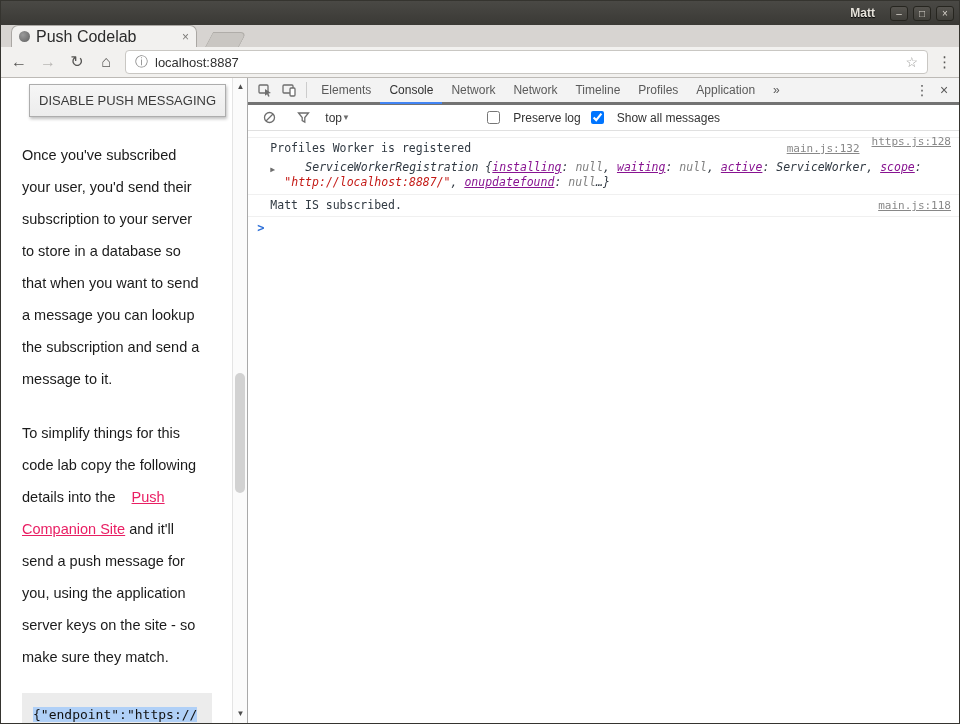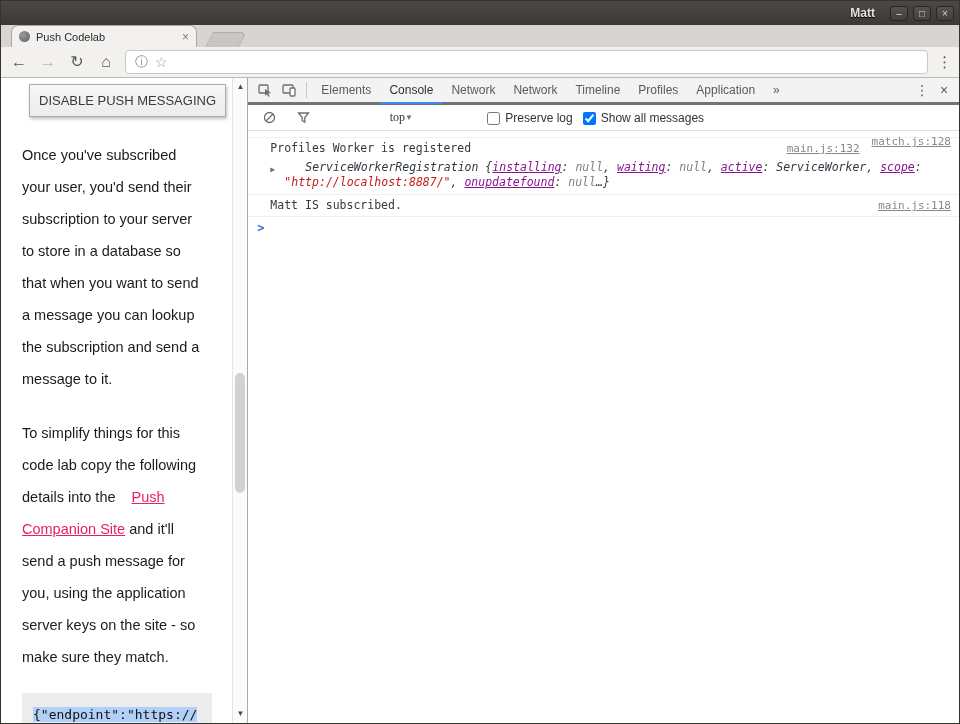--- a/index.html
+++ b/index.html
@@ -9,21 +9,21 @@
 
   
   .titlebar { height:24px; background:linear-gradient(#4a4945,#3a3935); display:flex; align-items:center; justify-content:flex-end; padding:0 5px; gap:5px; flex:0 0 auto; }
   .win-title { color:#e6e2da; font-size:12px; font-weight:bold; text-shadow:0 1px 1px #000; margin-right:10px; }
   .win-btn { width:18px; height:15px; border:1px solid #26251f; border-radius:3px; background:linear-gradient(#56544f,#403f3a); color:#d9d5cd; font-size:10px; line-height:13px; text-align:center; cursor:default; }
 
   
   .tabstrip { height:22px; background:#d7d4d1; position:relative; flex:0 0 auto; }
   .tab { position:absolute; left:10px; bottom:0; width:186px; height:22px; background:#f2f1ef; border:1px solid #aaa7a3; border-bottom:none; border-radius:7px 7px 0 0; display:flex; align-items:center; padding:0 7px; gap:6px; }
   .favicon { width:11px; height:11px; border-radius:50%; background:radial-gradient(circle at 35% 35%, #9a9a9a, #5f5f5f); flex:0 0 auto; }
-  .tab-title { font-size:11px; color:#2b2b2b; flex:1 1 auto; white-space:nowrap; overflow:hidden; }
+  .tab-title { font-size:16px; color:#2b2b2b; flex:1 1 auto; white-space:nowrap; overflow:hidden; }
   .tab-close { color:#7d7b78; font-size:12px; line-height:12px; }
   .newtab-stub { position:absolute; left:208px; bottom:0; width:34px; height:15px; background:#c9c6c2; border:1px solid #b0ada9; border-bottom:none; transform:skewX(-28deg); border-radius:0 6px 0 0; }
 
   
   .toolbar { height:31px; background:#f2f1ef; border-bottom:1px solid #bdbab6; display:flex; align-items:center; padding:0 8px; gap:9px; flex:0 0 auto; }
   .nav-btn { font-size:16px; color:#585755; width:20px; text-align:center; line-height:20px; }
   .nav-btn.disabled { color:#b9b7b4; }
   .addressbar { flex:1 1 auto; height:24px; background:#fff; border:1px solid #c9c7c3; border-radius:4px; display:flex; align-items:center; padding:0 9px; gap:7px; }
   .info-icon { color:#8a8a8a; font-size:13px; }
   .url-text { font-size:13px; color:#303030; flex:1 1 auto; }
@@ -52,23 +52,23 @@
   .devtools { flex:1 1 auto; border-left:1px solid #a9a9a9; display:flex; flex-direction:column; background:#fff; min-width:0; }
   .dt-tabbar { height:27px; background:#f3f3f3; border-bottom:3px solid #737373; display:flex; align-items:center; padding:0 5px; flex:0 0 auto; }
   .dt-icon-btn { width:24px; height:24px; display:flex; align-items:center; justify-content:center; }
   .dt-sep { width:1px; height:16px; background:#ccc; margin:0 5px; }
   .dt-tab { height:27px; line-height:26px; padding:0 9px; font-size:12px; color:#5a5a5a; white-space:nowrap; }
   .dt-tab.active { color:#333; border-bottom:2px solid #4285f4; }
   .dt-right { margin-left:auto; display:flex; align-items:center; gap:2px; }
   .dt-more, .dt-menu, .dt-close { color:#5a5a5a; font-size:14px; width:20px; text-align:center; }
 
   .dt-filterbar { height:26px; border-bottom:1px solid #e0e0e0; display:flex; align-items:center; padding:0 9px; gap:10px; font-size:12px; color:#333; flex:0 0 auto; background:#fff; }
-  .context-select { width:152px; display:flex; align-items:center; justify-content:center; color:#333;font-family:Liberation Serif, serif; }
+  .context-select { width:152px; display:flex; align-items:center; justify-content:flex-start; color:#333; }
   .dd-arrow { font-size:8px; color:#6e6e6e; }
-  .chk-group { display:flex; align-items:flex-end; gap:5px; }
+  .chk-group { display:flex; align-items:center; gap:13px; }
   .chk-group input { width:13px; height:13px; }
 
   .console { flex:1 1 auto; font-family:"DejaVu Sans Mono","Liberation Mono",monospace; font-size:11.5px; color:#303942; overflow:hidden; }
   .console-row { padding:3px 8px 3px 22px; line-height:15px; }
   .console-row.bordered, .console-group { border-bottom:1px solid #f0f0f0; }
   .src-link { float:right; color:#888; text-decoration:underline; font-size:11px; margin-left:12px; cursor:pointer; }
   .preview-row { position:relative; padding:1px 8px 4px 36px; line-height:15px; font-style:italic; }
   .disclosure { position:absolute; left:22px; top:3px; font-size:8px; color:#6e6e6e; font-style:normal; }
   .pv-class { color:#303942;margin-left:21px; }
   .pv-prop { color:#881391;text-decoration:underline; }
@@ -102,20 +102,21 @@
     <div class="newtab-stub"></div>
   </div>
 
   <div class="toolbar">
     <span class="nav-btn">←</span>
     <span class="nav-btn disabled">→</span>
     <span class="nav-btn">↻</span>
     <span class="nav-btn">⌂</span>
     <div class="addressbar">
       <span class="info-icon">ⓘ</span>
+      <span class="url-text">localhost:8887</span>
       <span class="star-icon">☆</span>
     </div>
     <span class="menu-dots">⋮</span>
   </div>
 
   <div class="content">
 
     <div class="page">
       <button class="disable-btn">DISABLE PUSH MESSAGING</button>
       <p>Once you've subscribed your user, you'd send their subscription to your server to store in a database so that when you want to send a message you can lookup the subscription and send a message to it.</p>
@@ -181,21 +182,21 @@
         </span>
         <span class="chk-group">
           <input type="checkbox" checked="true" style="">
           <span>Show all messages</span>
         </span>
       </div>
 
       <div class="console">
 
         <div class="console-row bordered">
-          <a class="src-link">match.js:128</a>
+          <a class="src-link">https.js:128</a>
         </div>
 
         <div class="console-group">
           <div class="console-row">
             <a class="src-link">main.js:132</a>
             <span>Profiles Worker is registered</span>
           </div>
           <div class="preview-row">
             <span class="disclosure">▶</span>
             <span><span class="pv-class">ServiceWorkerRegistration </span><span class="pv-plain">{</span><span class="pv-prop">installing</span><span class="pv-plain">: </span><span class="pv-null">null</span><span class="pv-plain">, </span><span class="pv-prop">waiting</span><span class="pv-plain">: </span><span class="pv-null">null</span><span class="pv-plain">, </span><span class="pv-prop">active</span><span class="pv-plain">: </span><span class="pv-objval">ServiceWorker</span><span class="pv-plain">, </span><span class="pv-prop">scope</span><span class="pv-plain">: </span><span class="pv-string">"http://localhost:8887/"</span><span class="pv-plain">, </span><span class="pv-prop">onupdatefound</span><span class="pv-plain">: </span><span class="pv-null">null</span><span class="pv-plain">…}</span></span>

